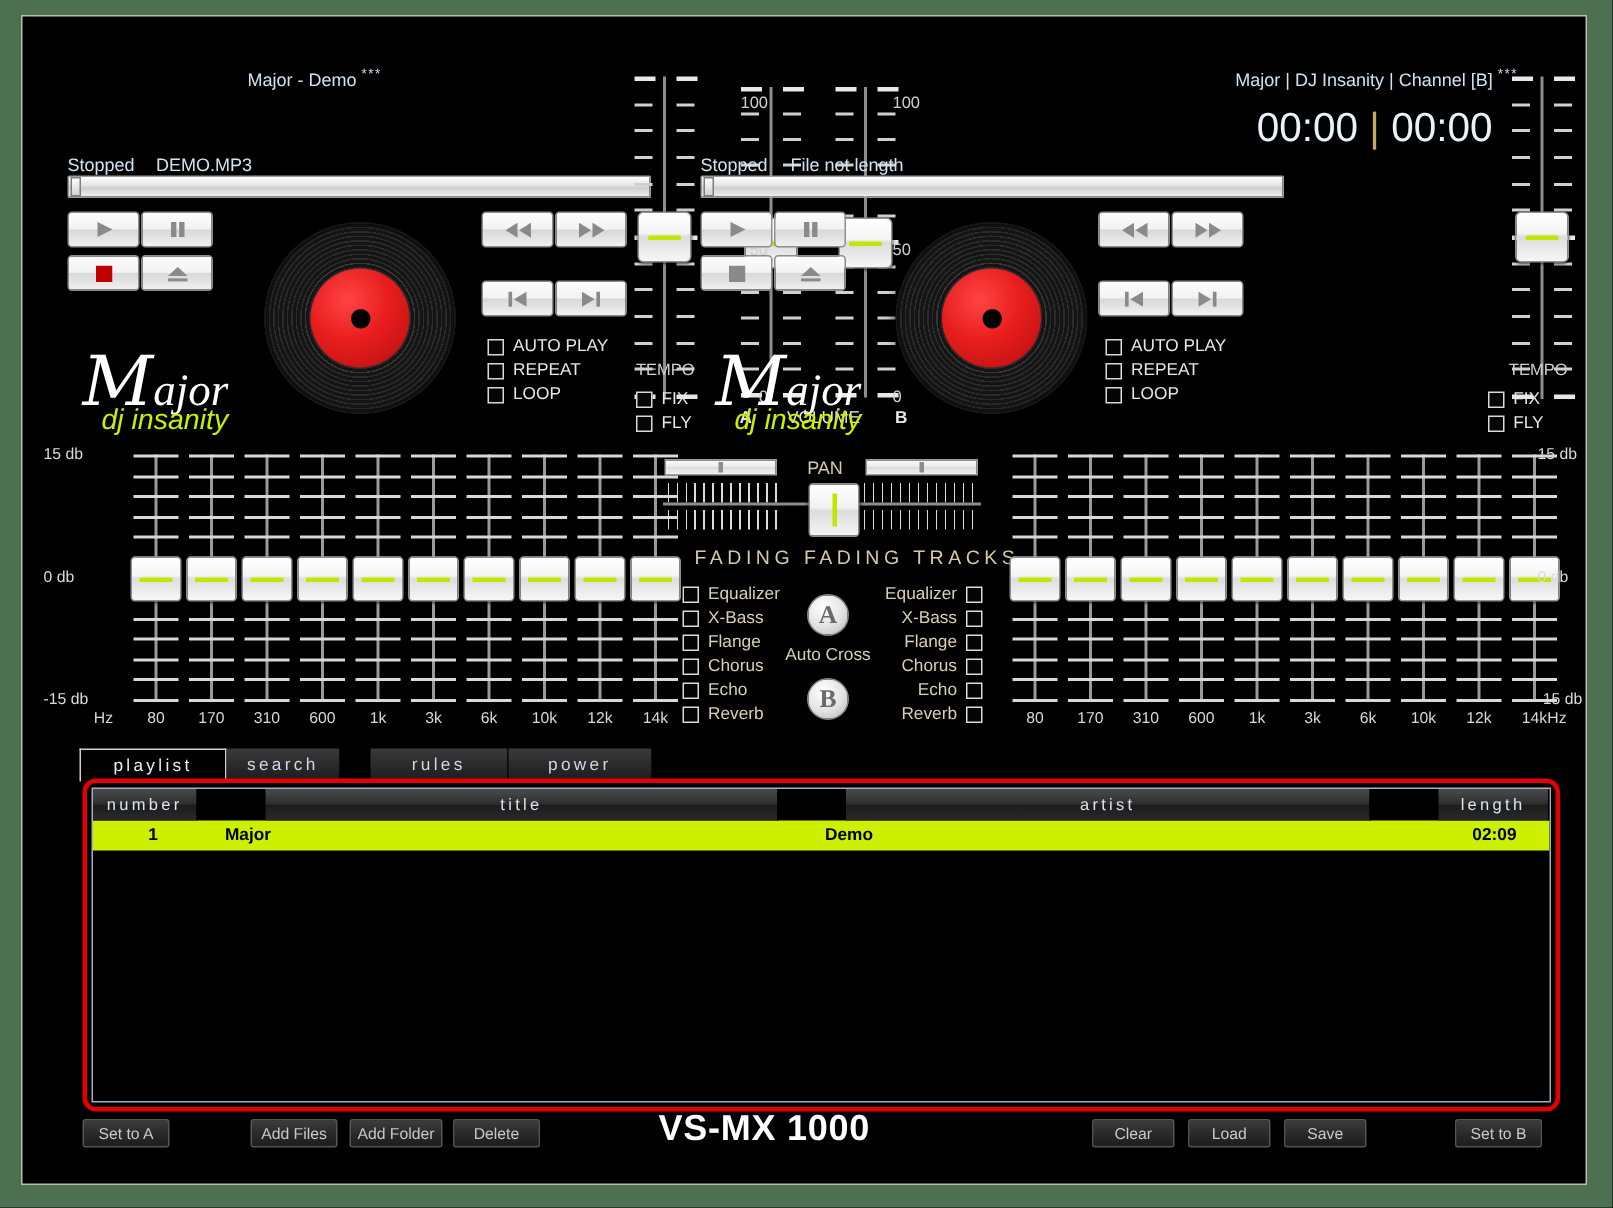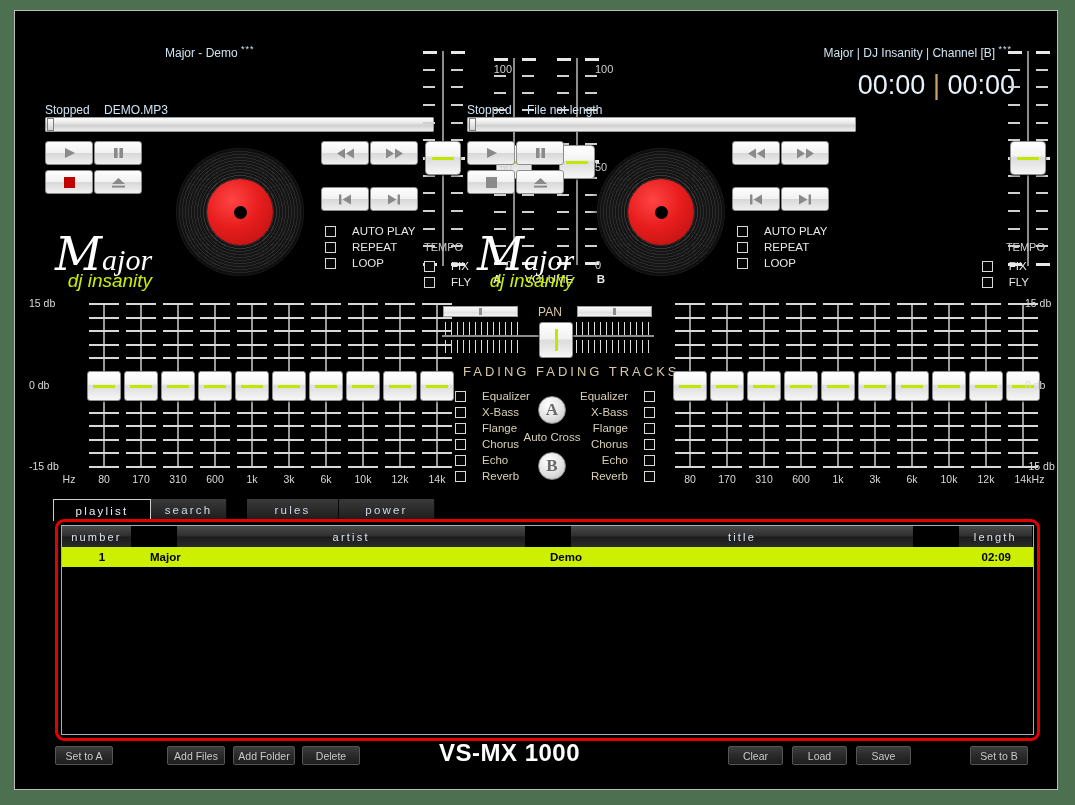--- a/index.html
+++ b/index.html
@@ -42,21 +42,21 @@
   
   .tbtn{
     position:absolute;width:48px;height:24px;
     background:linear-gradient(#fdfdfd 0%,#f2f2f2 48%,#d8d8d8 52%,#f0f0f0 100%);
     border:1px solid #8d8d8d;border-radius:3px;box-sizing:border-box;
     display:flex;align-items:center;justify-content:center;
   }
   .tbtn svg{display:block;}
 
   
-  .cbrow{display:flex;align-items:center;gap:16px;height:16px;}
+  .cbrow{display:flex;align-items:center;gap:6px;height:16px;}
   .cbrow.r{justify-content:flex-end;}
   .cb{
     width:11px;height:11px;background:#050505;border:1px solid #d9d9d9;
     box-sizing:border-box;flex:0 0 auto;
   }
   .cbtext{color:#d8cfb4;font-size:11.5px;white-space:nowrap;}
   .cbtext.w{color:#e6e6e6;}
 
   
   .vinyl{position:absolute;width:128px;height:128px;border-radius:50%;
@@ -416,21 +416,21 @@
     <span class="cbtext w">VOLUME</span>
     <span class="cbtext w" style="font-weight:bold;">B</span>
   </div>
 
   <div class="deck right">
     <div class="title-small" style="position:absolute;right:45px;top:33px;">
       <span>Major | DJ Insanity | Channel [B]</span>
       <span class="stars">***</span>
     </div>
 
-    <div class="bigtime" style="position:absolute;right:42px;top:59px;">
+    <div class="bigtime" style="position:absolute;right:62px;top:59px;">
       <span>00:00</span>
       <span class="sep">|</span>
       <span>00:00</span>
     </div>
 
     <div class="status" style="position:absolute;left:0px;top:92px;">Stopped</div>
     <div class="status" style="position:absolute;left:60px;top:92px;">File not length</div>
 
     <div class="seekbar" style="left:0px;top:106px;width:389px;">
       <div class="knob"></div>
@@ -1023,22 +1023,22 @@
       <div class="tab active" style="left: 0px; width: 98px;">playlist</div>
       <div class="tab inactive" style="left: 98px; width: 76px;">search</div>
       <div class="tab inactive" style="left: 194px; width: 92px;">rules</div>
       <div class="tab inactive" style="left: 286px; width: 96px;">power</div>
     </div>
 
   <div class="plwrap">
     <div class="plinner">
       <div class="plhead" id="plhead">
           <div class="hc" style="width: 80px;">number</div>
+          <div class="hc" style="width: 392px;">title</div>
           <div class="hc" style="width: 400px;">artist</div>
-          <div class="hc" style="width: 392px;">title</div>
           <div class="hc" style="width: 85px;">length</div>
         </div>
       <div id="plbody">
           <div class="plrow">
             <div class="c" style="width: 80px; justify-content: center; padding: 0px;">1</div>
             <div class="c" style="width: 400px; justify-content: flex-start; padding: 0px 0px 0px 8px;">Major</div>
             <div class="c" style="width: 392px; justify-content: flex-start; padding: 0px 0px 0px 8px;">Demo</div>
             <div class="c" style="width: 85px; justify-content: flex-end; padding: 0px 8px 0px 0px;">02:09</div>
           </div>
         </div>

